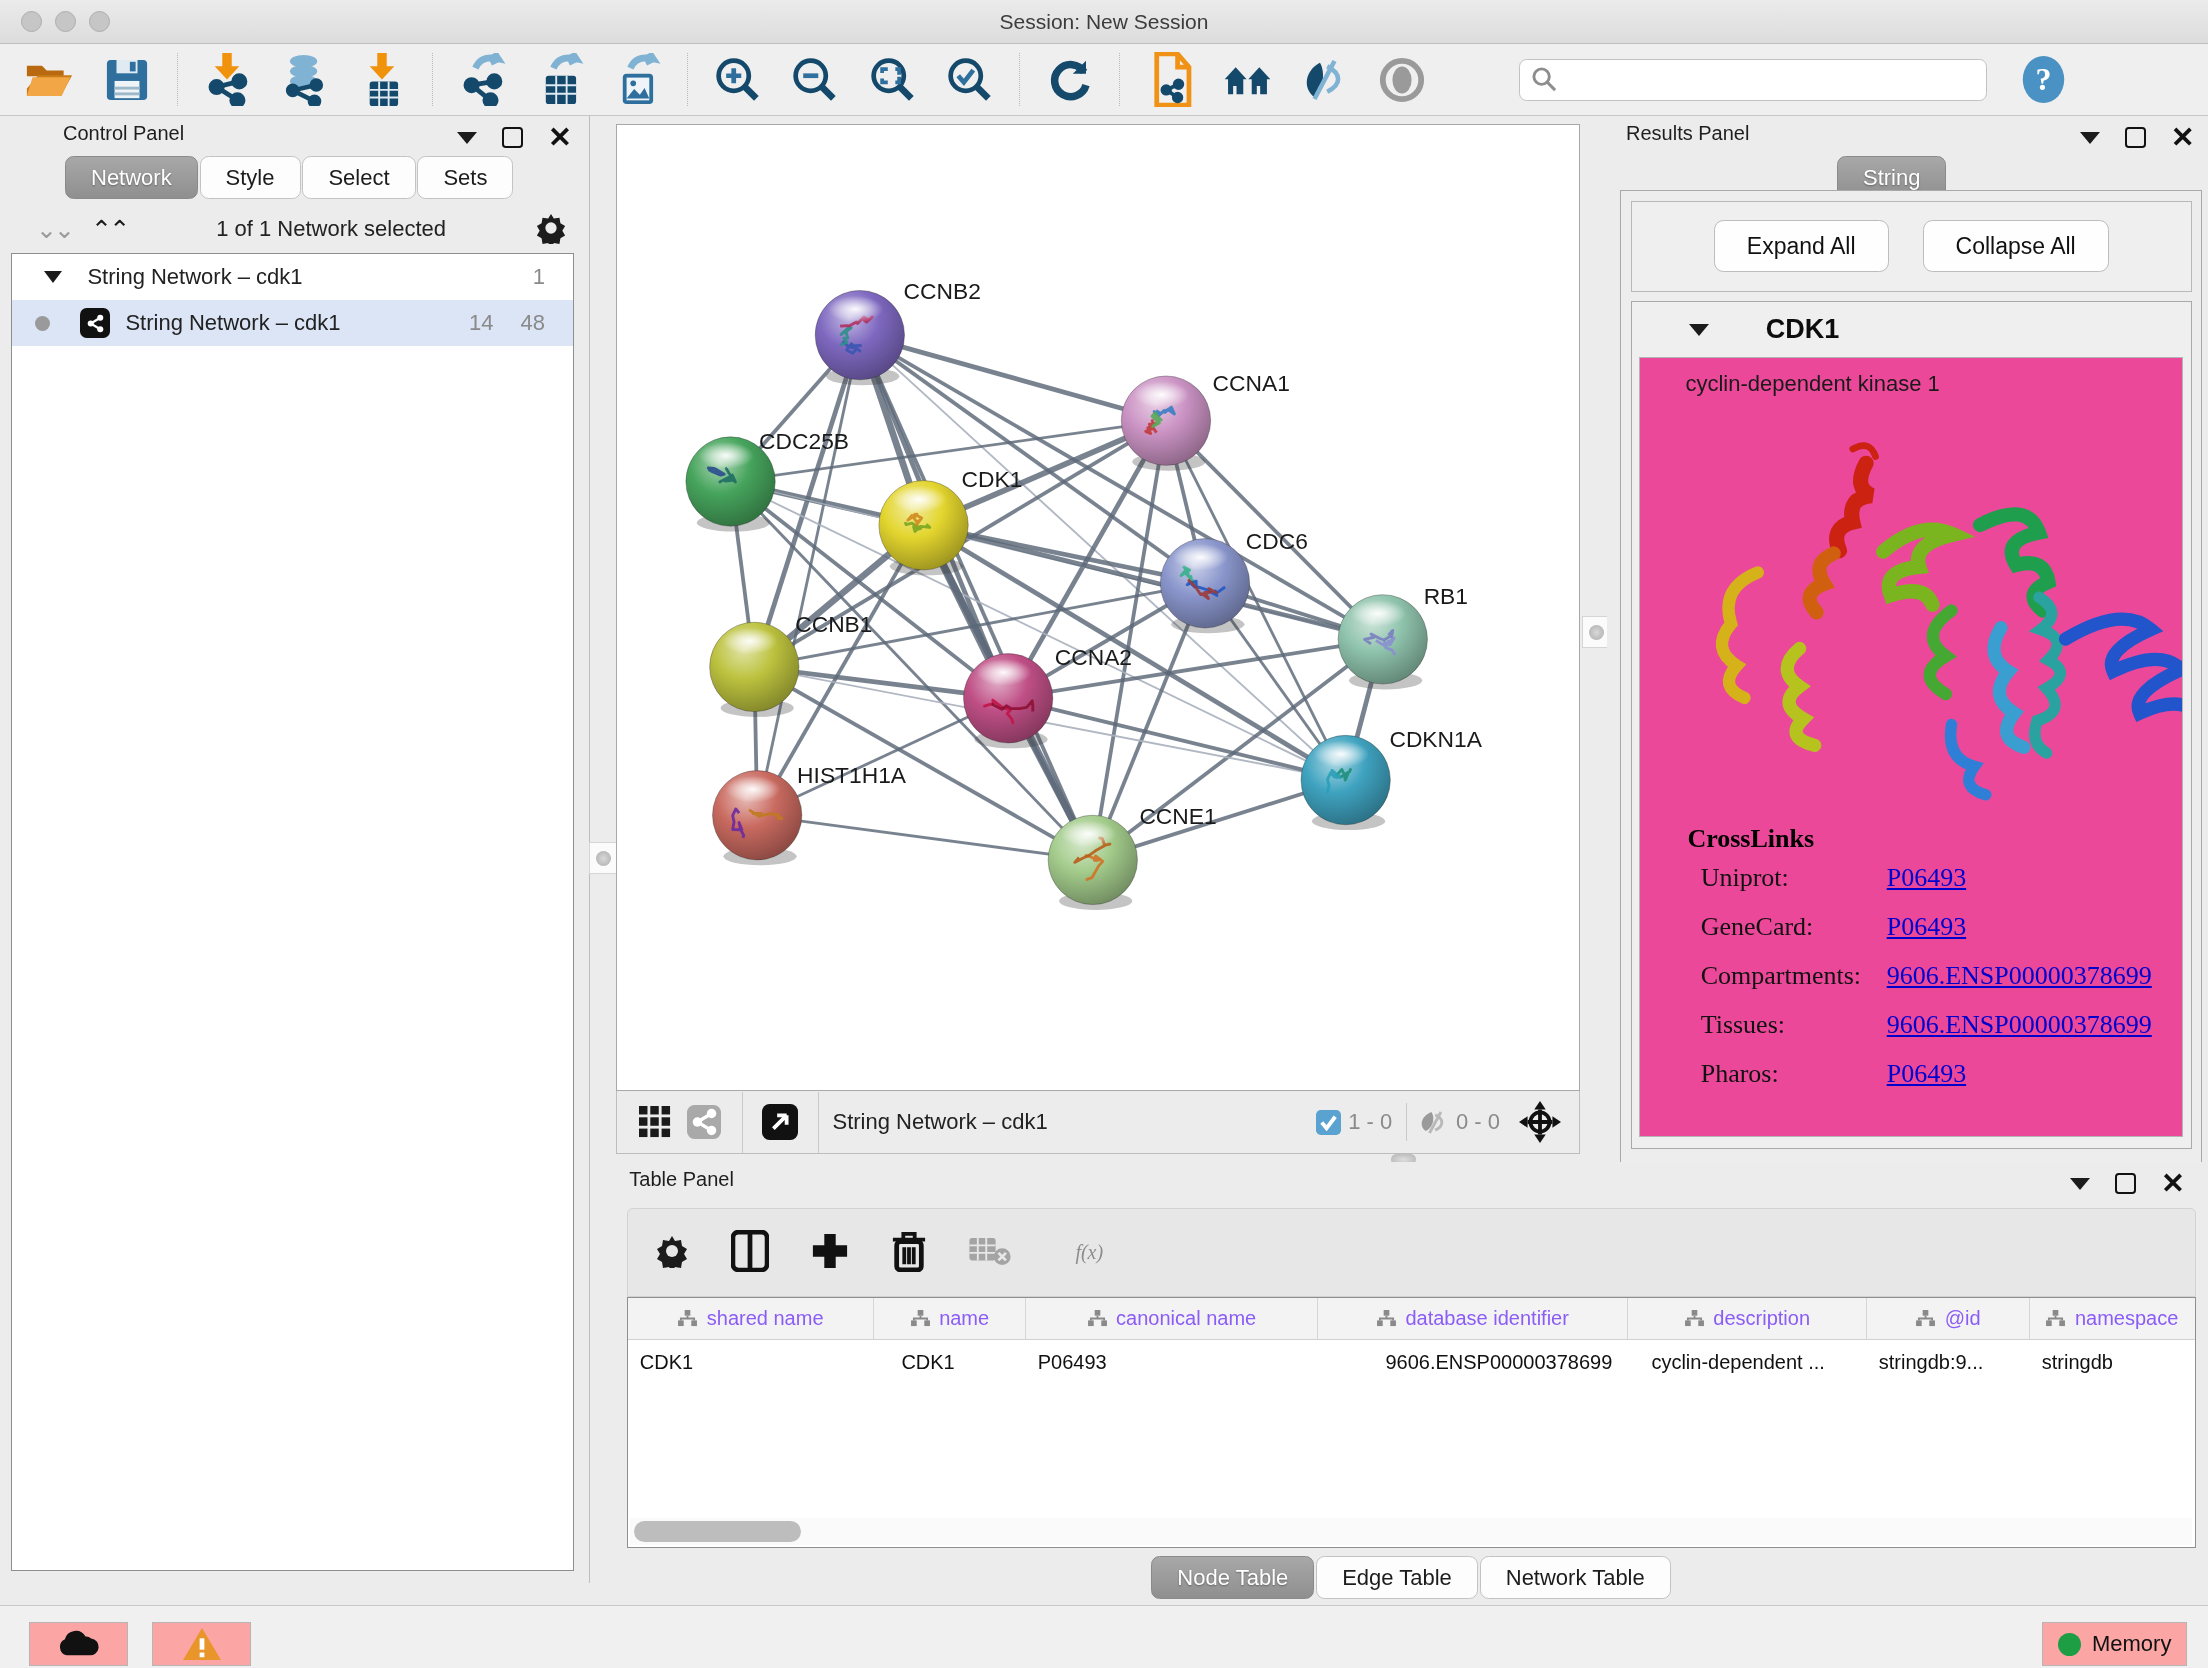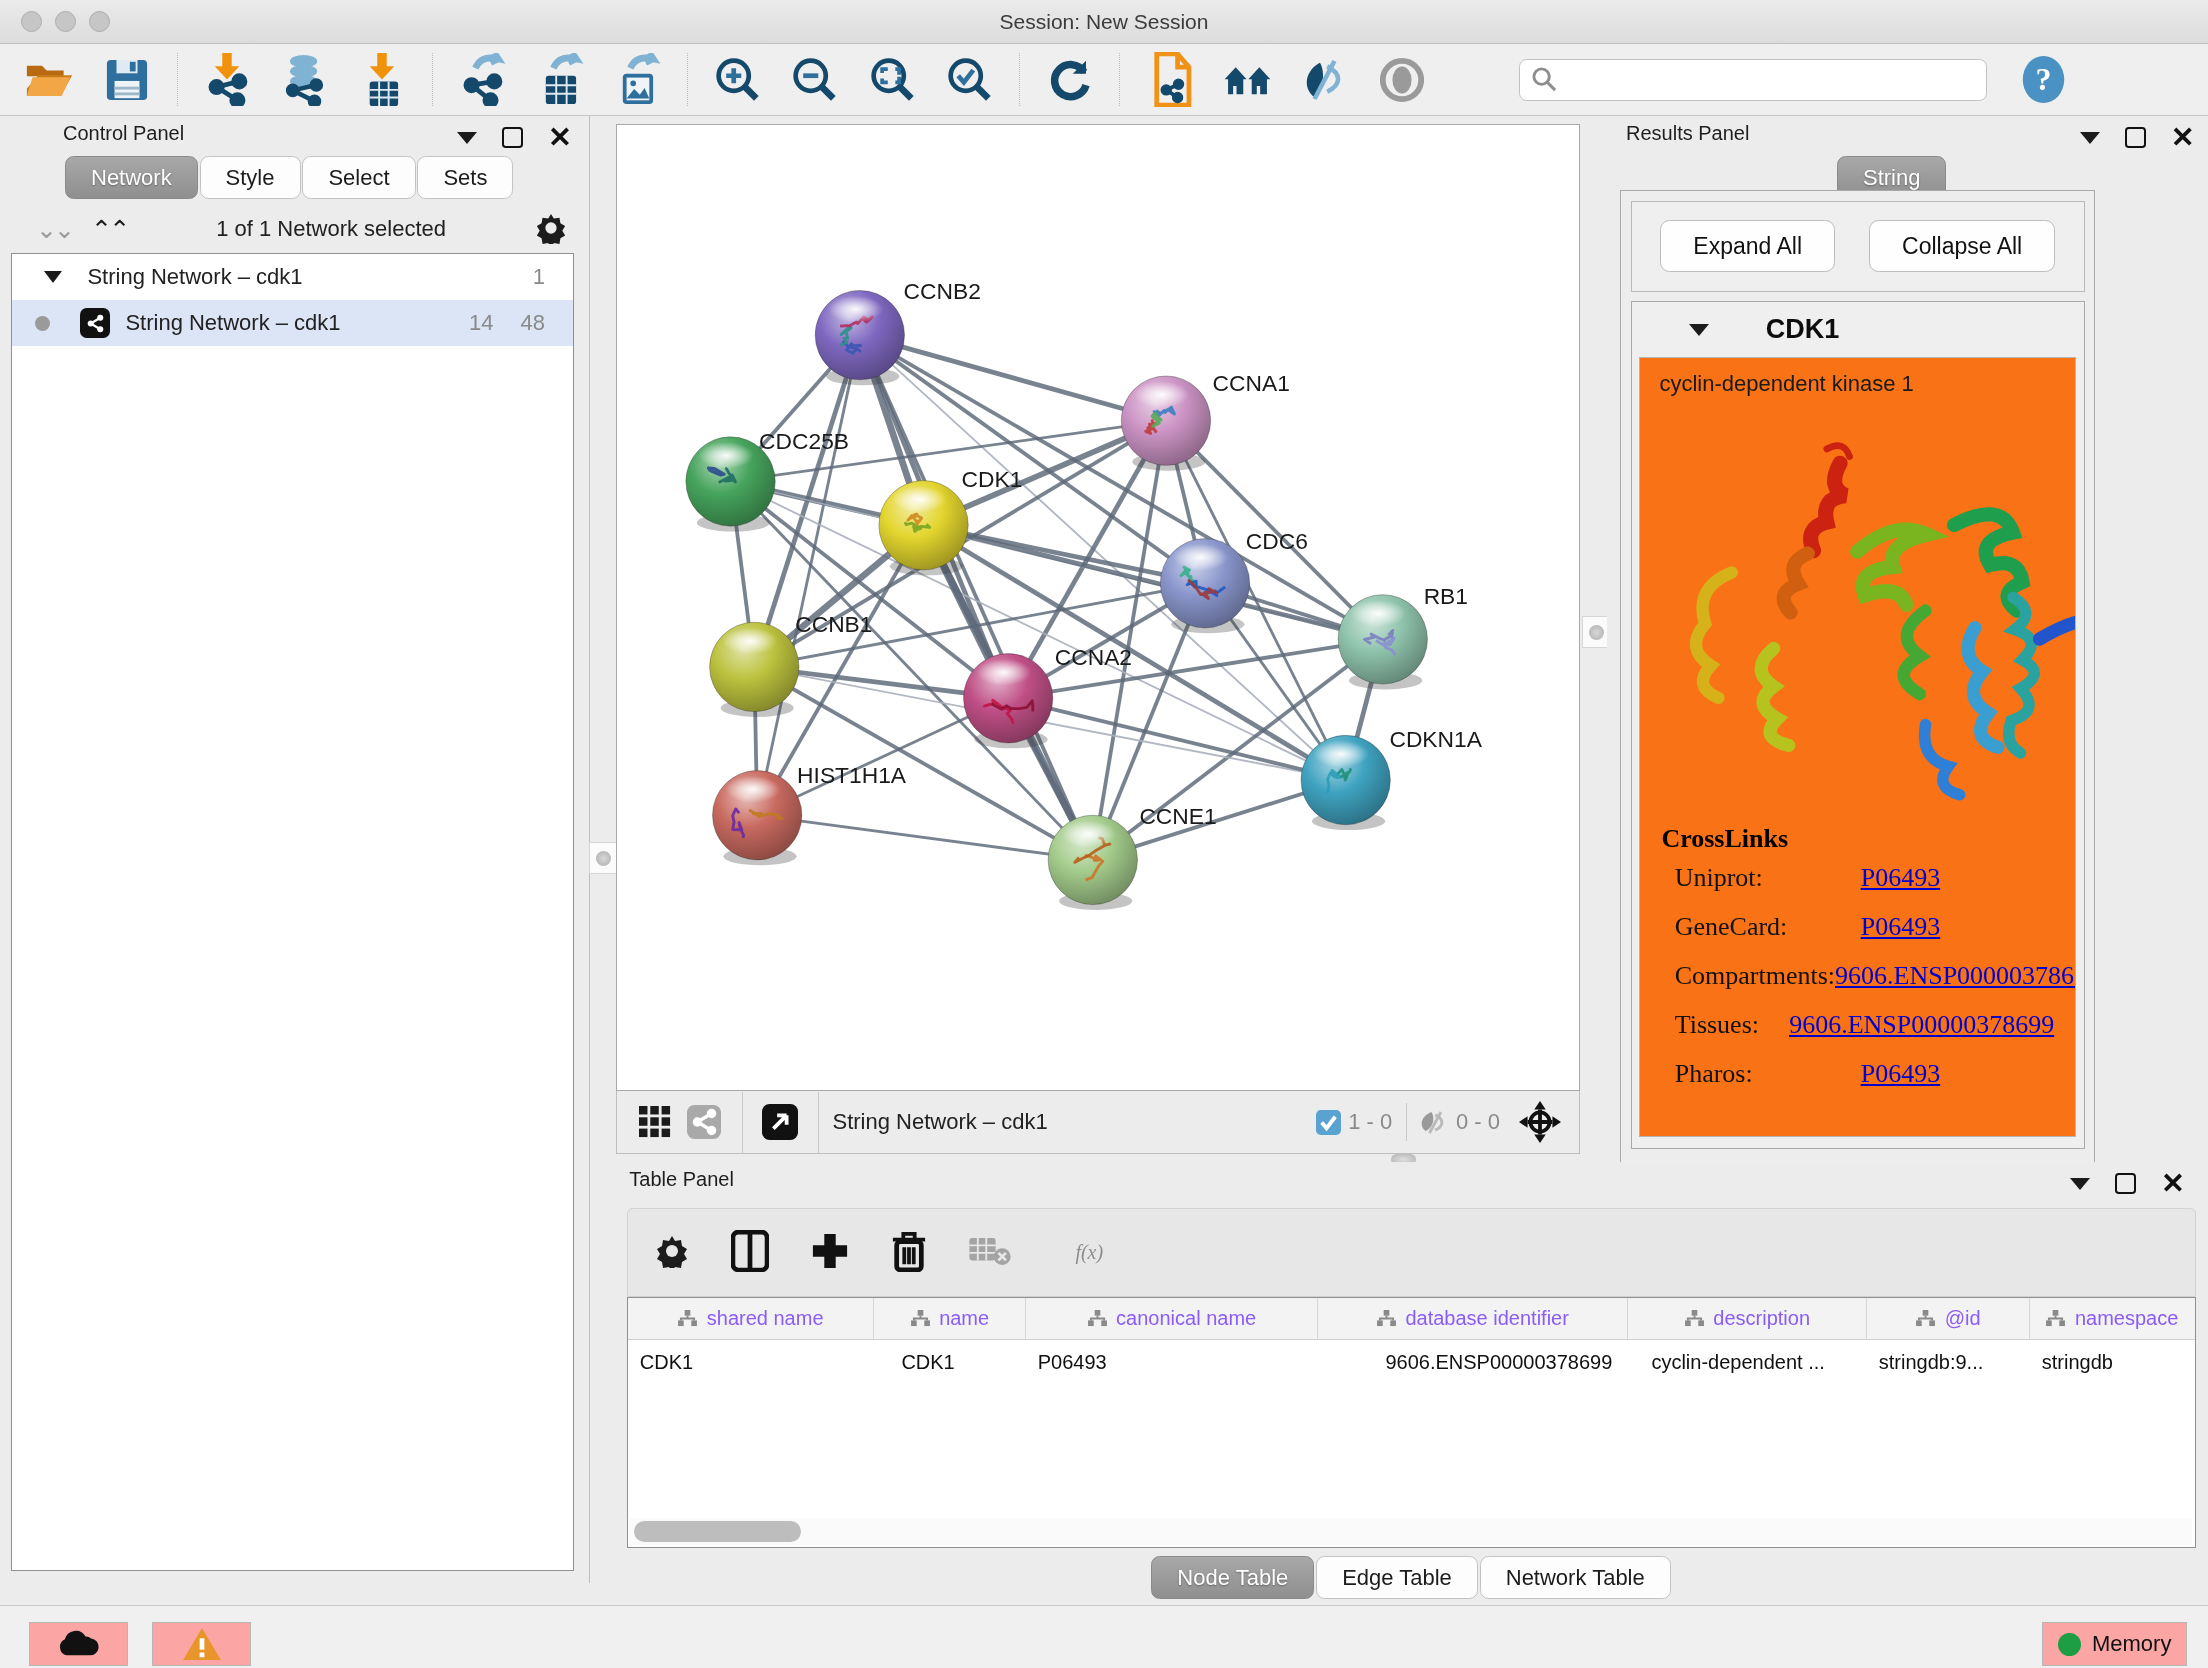--- a/index.html
+++ b/index.html
@@ -64,30 +64,30 @@
   .nf-title{font-size:22px;color:#222;flex:1;}
   .nf-count{font-size:22px;color:#8a8a8a;display:flex;align-items:center;gap:7.6px;}
 
   .vgrip{position:absolute;width:28.5px;height:32px;background:#fbfbfb;border:1px solid #d5d5d5;
     display:flex;align-items:center;justify-content:center;}
   .vgrip i{width:15px;height:15px;border-radius:50%;background:radial-gradient(#d9d9d9,#ababab);display:block;}
 
   
   .results-panel{position:absolute;left:1607px;top:116px;width:601px;height:1046px;background:#ececec;}
   .rp-tab{position:absolute;left:230px;top:40px;}
-  .rp-outer{position:absolute;left:13.3px;top:74px;width:475px;height:982px;background:#ededed;
+  .rp-outer{position:absolute;left:13.3px;top:74px;width:582px;height:982px;background:#ededed;
     border:1.9px solid #a9a9a9;}
   .rp-buttons{margin:9.5px;border:1.9px solid #b9b9b9;background:#efefef;height:91px;display:flex;
     align-items:center;justify-content:center;gap:34px;}
   .rp-btn{background:#fefefe;border:1px solid #bdbdbd;border-radius:9.5px;padding:11.4px 32px;
     font-size:23px;color:#111;}
   .rp-section{margin:0 9.5px;border:1.9px solid #a9a9a9;background:#efefef;height:848px;}
   .rp-sec-head{height:55px;display:flex;align-items:center;gap:57px;padding-left:57px;
     font-size:27px;font-weight:bold;color:#0d0d0d;}
-  .rp-content{margin:0 7.6px;border:1px solid #b4b4b4;background:#f97316;height:780px;overflow:hidden;}
+  .rp-content{margin:0 7.6px;border:1px solid #b4b4b4;background:#ec4899;height:780px;overflow:hidden;padding-left:26px;}
   .rp-desc{font-size:22px;padding:13.3px 19px;color:#1a1a1a;}
   .crosslinks{font-family:"Liberation Serif",serif;padding:5.7px 21px;}
   .cl-head{font-size:26px;font-weight:bold;margin:5.7px 0 9.5px 0;color:#000;}
   .cl-row{display:flex;font-size:26px;margin:0 0 19px 13.3px;}
   .cl-label{width:186px;color:#111;}
   .cl-value a, .cl-value{color:#0000cd;text-decoration:underline;}
 
   
   .table-panel{position:absolute;left:616px;top:1162px;width:1592px;height:443px;background:#ececec;}
   .tp-toolbar{position:absolute;left:11.4px;top:46px;width:1569px;height:89px;background:#e7e7e7;

